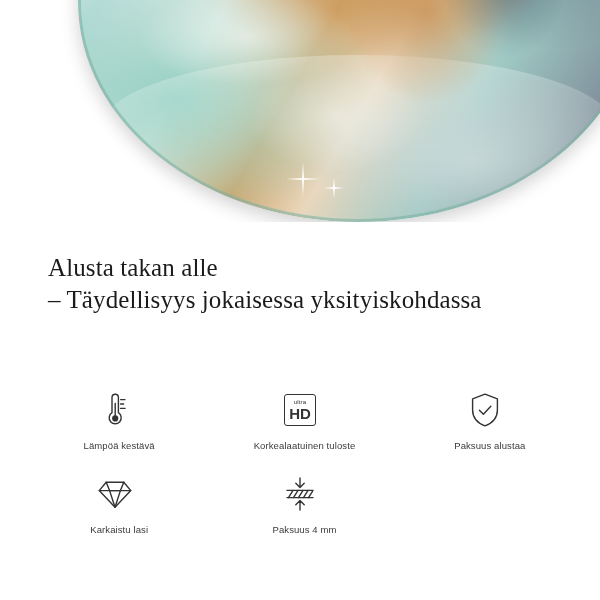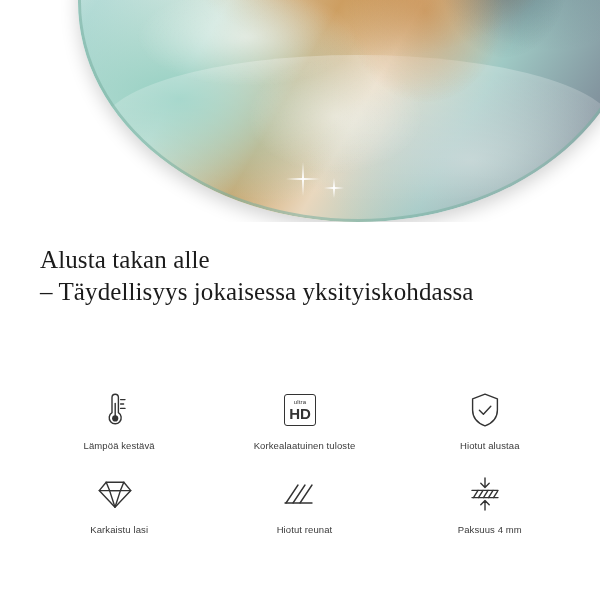--- a/index.html
+++ b/index.html
@@ -108,21 +108,21 @@
   .sparkle.s2::after { width: 20px; margin-left: -10px; }
 
   
   .content {
     position: absolute;
     left: 0;
     top: 222px;
     width: 600px;
   }
   .headline {
-    margin: 4px;
+    margin: 12px;
     padding: 18px 36px 0 36px;
     font-family: "Liberation Serif", serif;
     font-weight: 400;
     font-size: 25px;
     line-height: 32px;
     color: #1b1b1b;
     letter-spacing: 0.1px;
   }
   .headline .l2 { display: block; }
   .body-copy {
@@ -246,44 +246,35 @@
       <div class="cap">Korkealaatuinen tuloste</div>
     </div>
 
     <div class="feature">
       <div class="ico">
         <svg width="34" height="38" viewBox="0 0 34 38">
           <path class="stroke" d="M17 3.2 4.6 7.8v11.1c0 8.1 5.3 13.2 12.4 15.9 7.1-2.7 12.4-7.8 12.4-15.9V7.8L17 3.2z"></path>
           <path class="stroke" d="m11.4 19.2 4 4 7.4-8" stroke-width="1.8"></path>
         </svg>
       </div>
-      <div class="cap">Hiotut alustaa</div>
+      <div class="cap">Paksuus alustaa</div>
     </div>
 
     <div class="feature">
       <div class="ico">
         <svg width="38" height="34" viewBox="0 0 38 34">
           <path class="stroke" d="M10.2 5.2h17.6l7 8.4L19 30.2 3.2 13.6l7-8.4z"></path>
           <path class="stroke" d="M3.2 13.6h31.6"></path>
           <path class="stroke" d="M10.2 5.2 13.6 13.6 19 30.2 24.4 13.6 27.8 5.2"></path>
           <path class="stroke" d="M13.6 13.6h10.8"></path>
         </svg>
       </div>
       <div class="cap">Karkaistu lasi</div>
     </div>
 
-    <div class="feature">
-      <div class="ico">
-        <svg width="36" height="34" viewBox="0 0 36 34">
-          <path class="stroke" d="M4 26 16 8M11 26 23 8M18 26 30 8" stroke-width="1.5"></path>
-          <path class="stroke" d="M3 26h27" stroke-width="1.5"></path>
-        </svg>
-      </div>
-      <div class="cap">Hiotut reunat</div>
-    </div>
 
     <div class="feature">
       <div class="ico">
         <svg width="36" height="38" viewBox="0 0 36 38">
           <path class="stroke" d="M18 3v8.4M13.8 8.2 18 12.4l4.2-4.2"></path>
           <path class="stroke" d="M5 15.4h26M5 22.6h26"></path>
           <path class="stroke" d="M6.5 22.6 11 15.4M11.5 22.6 16 15.4M16.5 22.6 21 15.4M21.5 22.6 26 15.4M26.5 22.6 30.5 16.4"></path>
           <path class="stroke" d="M18 35v-8.4M13.8 29.8 18 25.6l4.2 4.2"></path>
         </svg>
       </div>

